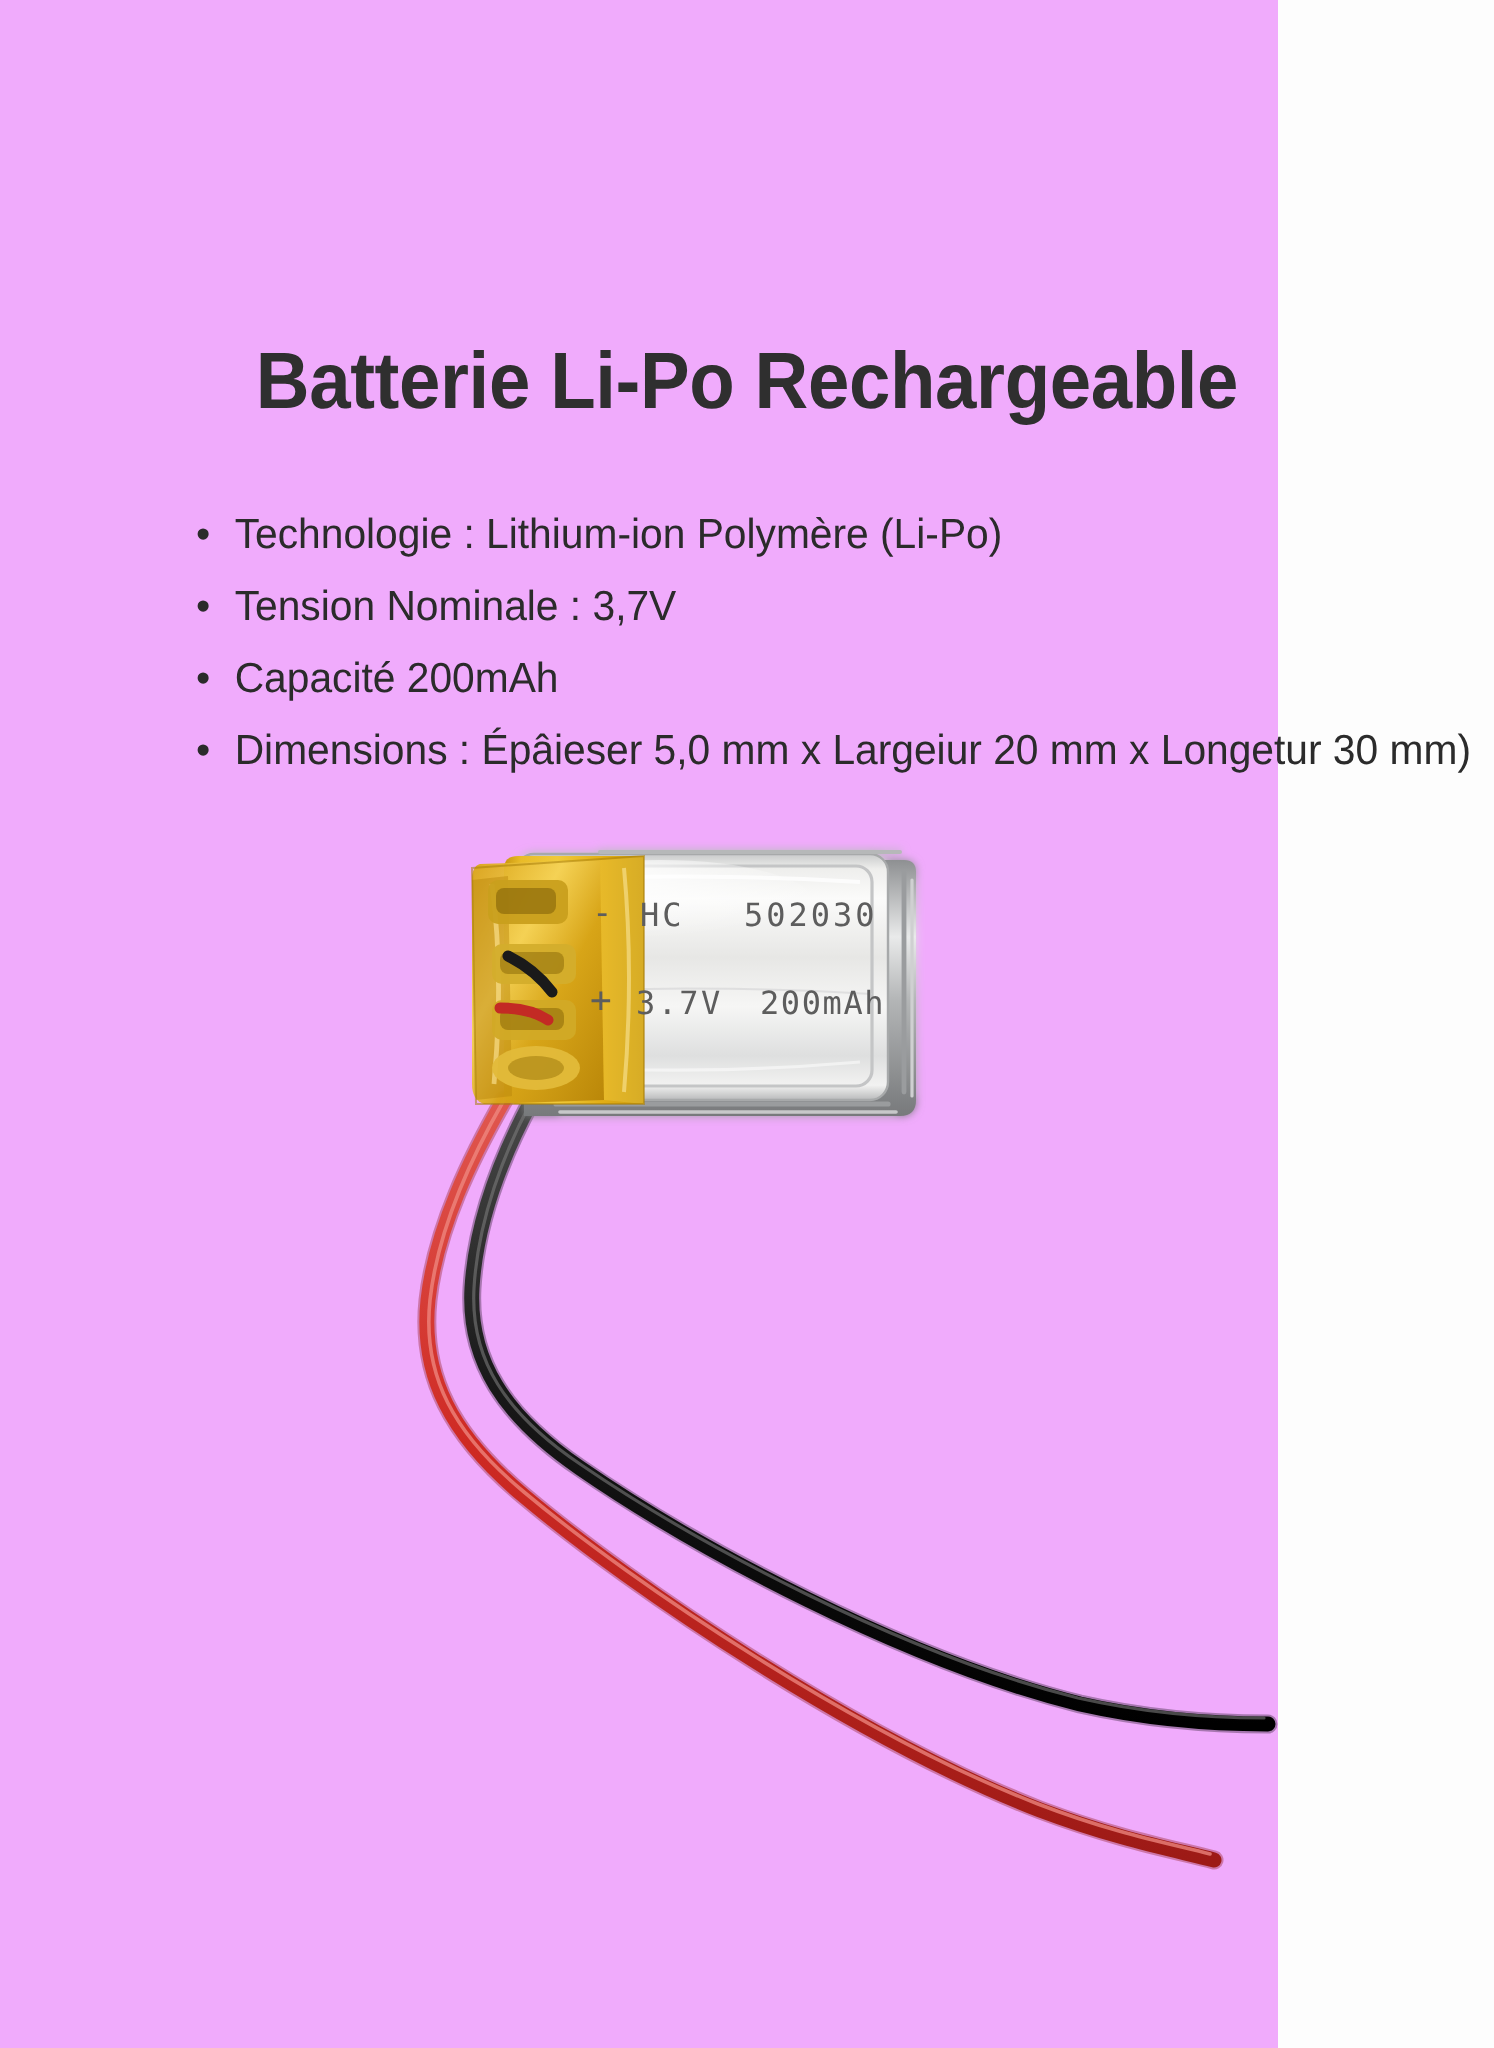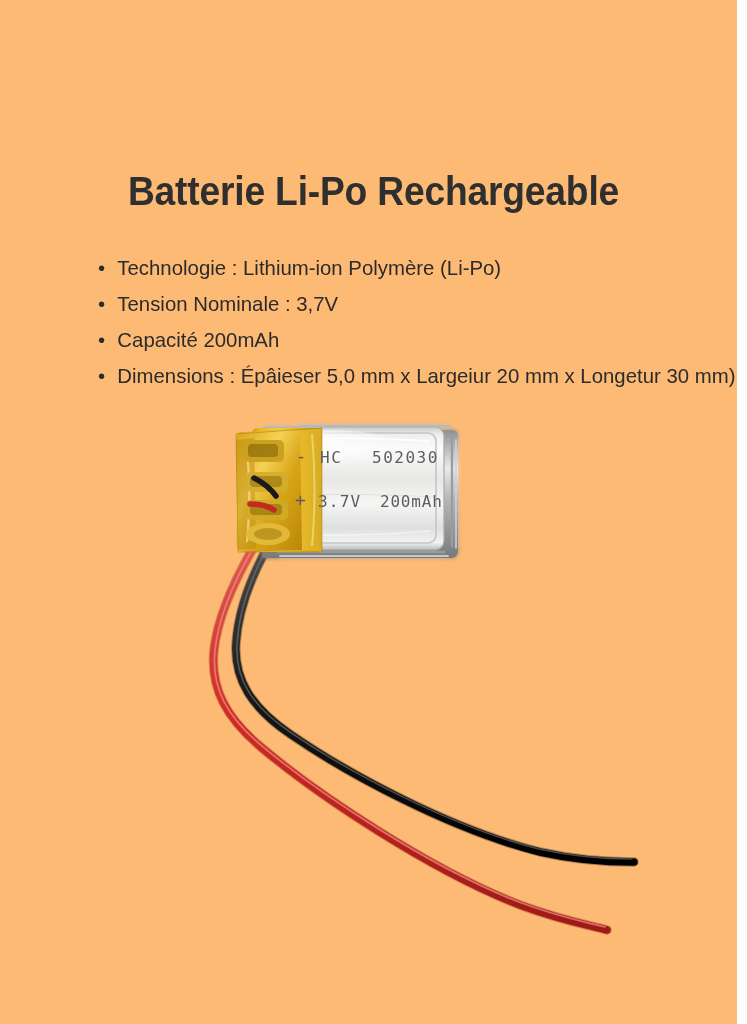--- a/index.html
+++ b/index.html
@@ -10,23 +10,23 @@
     width: 747px;
     height: 1024px;
     background: #fdfdfd;
     font-family: "Liberation Sans", sans-serif;
     overflow: hidden;
     position: relative;
   }
 
   .page {
     position: relative;
-    width: 737px;
+    width: 639px;
     height: 1024px;
-    background: #fdba74;
+    background: #f0abfc;
   }
 
   
   .title {
     position: absolute;
     left: 0;
     top: 142px;
     width: 747px;
     text-align: center;
     font-family: "Liberation Sans", sans-serif;

